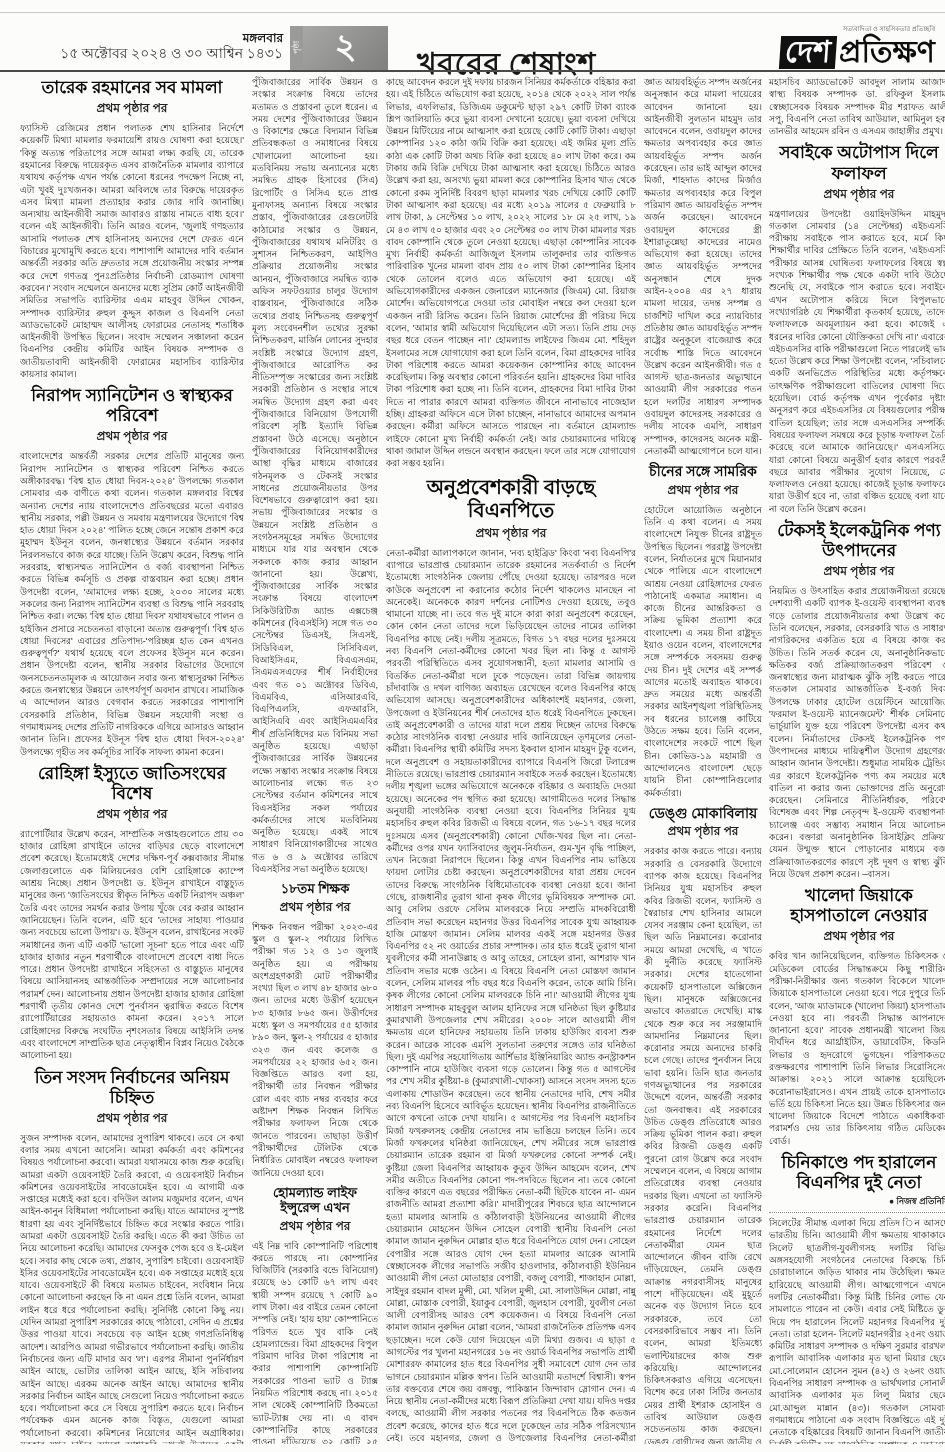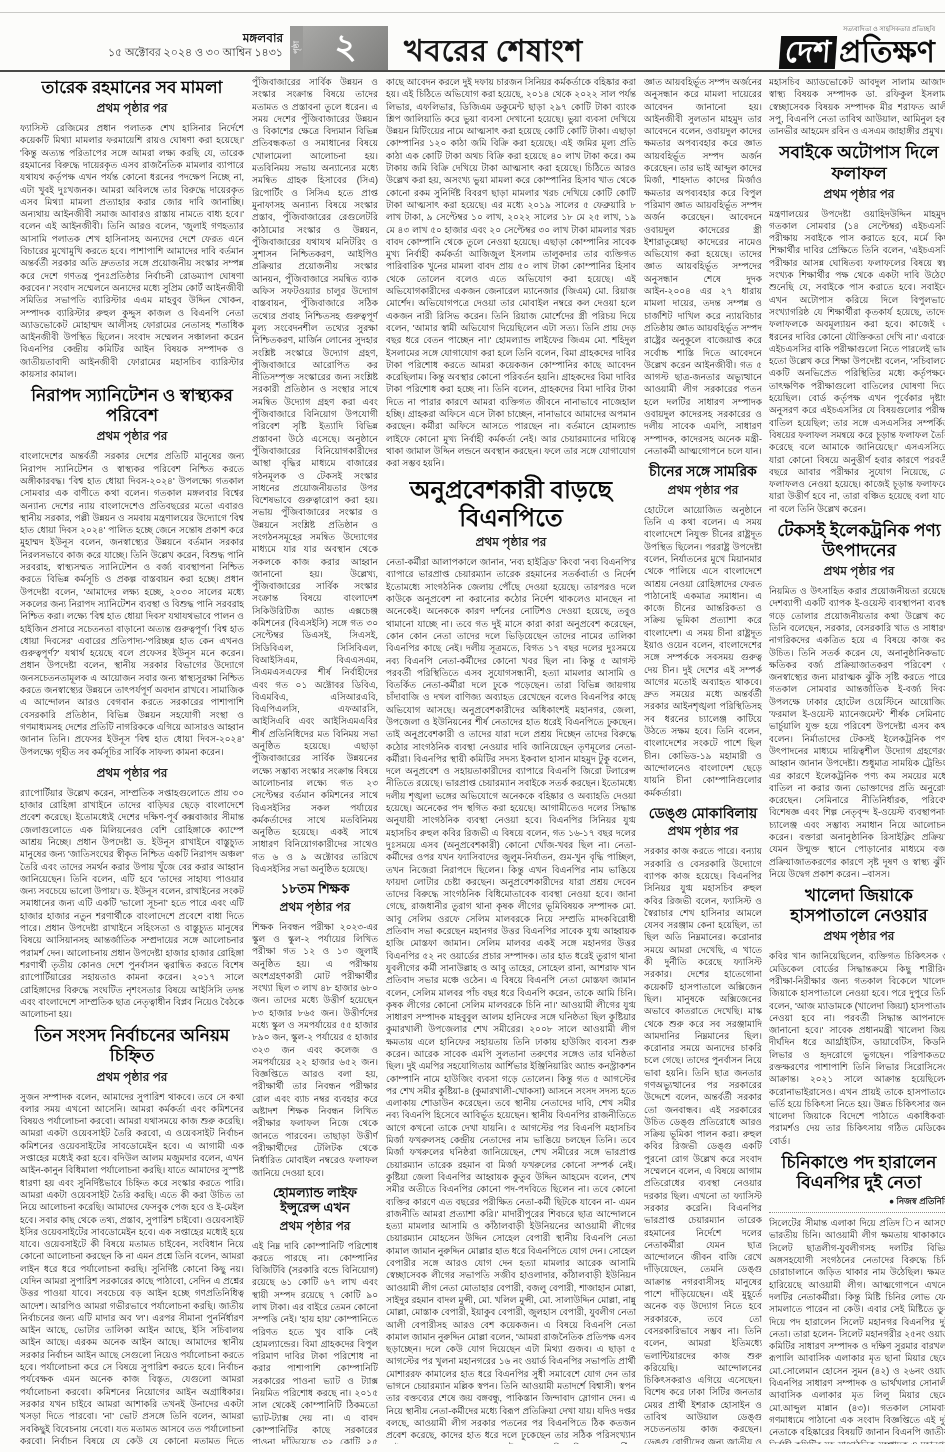--- a/index.html
+++ b/index.html
@@ -3,44 +3,44 @@
 <meta charset="utf-8">
 <style>
   html,body{margin:0;padding:0;}
   body{background:#e9e9e7;font-family:"Liberation Sans","DejaVu Sans",sans-serif;}
   .page{position:relative;width:945px;height:1452px;margin:0 auto;background:#fcfcfa;overflow:hidden;color:#171717;}
   .topline{position:absolute;left:0;top:12px;width:945px;height:1px;background:#c9c9c6;}
   
   .header{position:absolute;left:0;top:24px;width:945px;height:46px;font-family:Liberation Serif, serif;}
   .dateblock{position:absolute;right:662px;top:8px;text-align:right;line-height:1.15;}
   .weekday{font-size:12px;font-weight:bold;}
-  .dateline{font-size:11px;color:#333;}
+  .dateline{font-size:14px;color:#333;}
   .pagebox{position:absolute;left:288px;top:2px;width:100px;height:44px;display:flex;}
   .pagelabel{width:13px;background:#9a9a98;color:#fff;font-size:8px;display:flex;align-items:center;justify-content:center;writing-mode:vertical-rl;transform:rotate(180deg);border-right:2px solid #fcfcfa;}
   .pagenum{flex:1;background:linear-gradient(135deg,#a8a8a6,#7f7f7d);color:#fff;font-weight:bold;font-size:34px;display:flex;align-items:center;justify-content:center;}
-  .section-title{position:absolute;left:402px;top:1px;margin:2px;font-size:30px;font-weight:bold;letter-spacing:.5px;white-space:nowrap;}
+  .section-title{position:absolute;left:402px;top:1px;margin:15px;font-size:30px;font-weight:bold;letter-spacing:.5px;white-space:nowrap;}
   .masthead{position:absolute;right:10px;top:0;text-align:right;}
   .tagline{font-size:6.5px;color:#555;margin-bottom:1px;}
   .logo{font-size:30px;font-weight:bold;line-height:1;white-space:nowrap;}
   .logo .part1{background:#111;color:#fff;padding:1px 5px 2px 5px;display:inline-block;transform:skewX(-4deg);}
   .logo .part2{color:#0d0d0d;margin-left:3px;}
   .header-rule{position:absolute;left:0;top:70px;width:945px;height:2px;background:#4a4a48;}
   
   .body-area{position:absolute;top:76px;left:12px;width:784px;height:1368px;}
   .col{position:absolute;top:0;height:1368px;overflow:hidden;}
   .col-1{left:8px;width:224px;}
   .col-2{left:240px;width:126px;}
   .col-mid{left:374px;width:250px;}
   .col-5{left:632px;width:118px;}
   .col-right{left:757px;width:180px;}
   article{display:block;margin:0 0 6px 0;}
   .headline{margin:2px 0 0 0;font-weight:bold;text-align:center;line-height:1.18;color:#0b0b0b;}
   .col-1 .headline{font-size:17px;}
   .col-2 .headline{font-size:13px;}
-  .col-mid .headline{font-size:24px;}
+  .col-mid .headline{font-size:20px;}
   .col-5 .headline{font-size:14px;}
   .col-right .headline{font-size:17px;}
   .kicker{font-size:12px;font-weight:bold;text-align:center;margin:1px 0 3px 0;color:#222;}
   .byline{font-size:8.5px;font-weight:bold;text-align:right;margin:2px 0 4px 0;padding-bottom:3px;border-bottom:1px dotted #8a8a88;color:#222;}
   .body-text{font-size:9px;line-height:12.3px;text-align:justify;color:#1c1c1c;word-break:break-word;}
   .lead{margin-bottom:6px;}
 </style>
 </head>
 <body>
 
@@ -73,20 +73,21 @@
           <h2 class="headline">তারেক রহমানের সব মামলা</h2>
           <div class="kicker">প্রথম পৃষ্ঠার পর</div>
           <div class="body-text">ফ্যাসিস্ট রেজিমের প্রধান পলাতক শেখ হাসিনার নির্দেশে কয়েকটি মিথ্যা মামলার ফরমায়েশি রায়ও ঘোষণা করা হয়েছে।' 'কিন্তু অত্যন্ত পরিতাপের সঙ্গে আমরা লক্ষ্য করছি যে, তারেক রহমানের বিরুদ্ধে দায়েরকৃত এসব রাজনৈতিক মামলার ব্যাপারে যথাযথ কর্তৃপক্ষ এখন পর্যন্ত কোনো ধরনের পদক্ষেপ নিচ্ছে না, এটা খুবই দুঃখজনক। আমরা অবিলম্বে তার বিরুদ্ধে দায়েরকৃত এসব মিথ্যা মামলা প্রত্যাহার করার জোর দাবি জানাচ্ছি। অন্যথায় আইনজীবী সমাজ আবারও রাস্তায় নামতে বাধ্য হবে।' বলেন এই আইনজীবী। তিনি আরও বলেন, 'জুলাই গণহত্যার আসামি পলাতক শেখ হাসিনাসহ অন্যদের দেশে ফেরত এনে বিচারের মুখোমুখি করতে হবে। পাশাপাশি আমাদের দাবি বর্তমান অন্তর্বর্তী সরকার অতি দ্রুততার সঙ্গে প্রয়োজনীয় সংস্কার সম্পন্ন করে দেশে গণতন্ত্র পুনঃপ্রতিষ্ঠার নির্বাচনী রোডম্যাপ ঘোষণা করবেন।' সংবাদ সম্মেলনে অন্যদের মধ্যে সুপ্রিম কোর্ট আইনজীবী সমিতির সভাপতি ব্যারিস্টার এএম মাহবুব উদ্দিন খোকন, সম্পাদক ব্যারিস্টার রুহুল কুদ্দুস কাজল ও বিএনপি নেতা অ্যাডভোকেট মোহাম্মদ আলীসহ ফোরামের নেতাসহ শতাধিক আইনজীবী উপস্থিত ছিলেন। সংবাদ সম্মেলন সঞ্চালনা করেন বিএনপির কেন্দ্রীয় কমিটির আইন বিষয়ক সম্পাদক ও জাতীয়তাবাদী আইনজীবী ফোরামের মহাসচিব ব্যারিস্টার কায়সার কামাল।</div>
         </article>
         <article>
           <h2 class="headline">নিরাপদ স্যানিটেশন ও স্বাস্থ্যকর পরিবেশ</h2>
           <div class="kicker">প্রথম পৃষ্ঠার পর</div>
           <div class="body-text">বাংলাদেশের অন্তর্বর্তী সরকার দেশের প্রতিটি মানুষের জন্য নিরাপদ স্যানিটেশন ও স্বাস্থ্যকর পরিবেশ নিশ্চিত করতে অঙ্গীকারবদ্ধ। 'বিশ্ব হাত ধোয়া দিবস-২০২৪' উপলক্ষ্যে গতকাল সোমবার এক বাণীতে কথা বলেন। গতকাল মঙ্গলবার বিশ্বের অন্যান্য দেশের ন্যায় বাংলাদেশেও প্রতিবছরের মতো এবারও স্থানীয় সরকার, পল্লী উন্নয়ন ও সমবায় মন্ত্রণালয়ের উদ্যোগে 'বিশ্ব হাত ধোয়া দিবস ২০২৪' পালিত হচ্ছে জেনে সন্তোষ প্রকাশ করে মুহাম্মদ ইউনূস বলেন, জনস্বাস্থ্যের উন্নয়নে বর্তমান সরকার নিরলসভাবে কাজ করে যাচ্ছে। তিনি উল্লেখ করেন, বিশুদ্ধ পানি সরবরাহ, স্বাস্থ্যসম্মত স্যানিটেশন ও বর্জ্য ব্যবস্থাপনা নিশ্চিত করতে বিভিন্ন কর্মসূচি ও প্রকল্প বাস্তবায়ন করা হচ্ছে। প্রধান উপদেষ্টা বলেন, 'আমাদের লক্ষ্য হচ্ছে, ২০৩০ সালের মধ্যে সকলের জন্য নিরাপদ স্যানিটেশন ব্যবস্থা ও বিশুদ্ধ পানি সরবরাহ নিশ্চিত করা। লক্ষ্যে 'বিশ্ব হাত ধোয়া দিবস' যথাযথভাবে পালন ও হাইজিন প্রসারে সচেতনতা বাড়ানো অত্যন্ত গুরুত্বপূর্ণ। 'বিশ্ব হাত ধোয়া দিবসের' এবারের প্রতিপাদ্য-'পরিচ্ছন্ন হাত কেন এখনও গুরুত্বপূর্ণ?' যথার্থ হয়েছে বলে প্রফেসর ইউনূস মনে করেন। প্রধান উপদেষ্টা বলেন, স্থানীয় সরকার বিভাগের উদ্যোগে জনসচেতনতামূলক এ আয়োজন সবার জন্য স্বাস্থ্যসুরক্ষা নিশ্চিত করতে জনস্বাস্থ্যের উন্নয়নে তাৎপর্যপূর্ণ অবদান রাখবে। সামাজিক এ আন্দোলন আরও বেগবান করতে সরকারের পাশাপাশি বেসরকারি প্রতিষ্ঠান, বিভিন্ন উন্নয়ন সহযোগী সংস্থা ও গণমাধ্যমসহ দেশের প্রতিটি নাগরিককে এগিয়ে আসারও আহ্বান জানান তিনি। প্রফেসর ইউনূস 'বিশ্ব হাত ধোয়া দিবস-২০২৪' উপলক্ষ্যে গৃহীত সব কর্মসূচির সার্বিক সাফল্য কামনা করেন।</div>
         </article>
         <article>
+          <h2 class="headline">রোহিঙ্গা ইস্যুতে জাতিসংঘের বিশেষ</h2>
           <div class="kicker">প্রথম পৃষ্ঠার পর</div>
           <div class="body-text">র‍্যাপোর্টিয়ার উল্লেখ করেন, সাম্প্রতিক সপ্তাহগুলোতে প্রায় ৩০ হাজার রোহিঙ্গা রাখাইনে তাদের বাড়িঘর ছেড়ে বাংলাদেশে প্রবেশ করেছে। ইতোমধ্যেই দেশের দক্ষিণ-পূর্ব কক্সবাজার সীমান্ত জেলাগুলোতে এক মিলিয়নেরও বেশি রোহিঙ্গাকে ক্যাম্পে আশ্রয় নিচ্ছে। প্রধান উপদেষ্টা ড. ইউনূস রাখাইনে বাস্তুচ্যুত মানুষের জন্য 'জাতিসংঘের স্বীকৃত নিশ্চিত একটি নিরাপদ অঞ্চল' তৈরি এবং তাদের সমর্থন করার উপায় খুঁজে বের করার আহ্বান জানিয়েছেন। তিনি বলেন, এটি হবে 'তাদের সাহায্য পাওয়ার জন্য সবচেয়ে ভালো উপায়'। ড. ইউনূস বলেন, রাখাইনের সংকট সমাধানের জন্য এটি একটি 'ভালো সূচনা' হতে পারে এবং এটি হাজার হাজার নতুন শরণার্থীকে বাংলাদেশে প্রবেশে বাধা দিতে পারে। প্রধান উপদেষ্টা রাখাইনে সহিংসতা ও বাস্তুচ্যুত মানুষের বিষয়ে আসিয়ানসহ আন্তর্জাতিক সম্প্রদায়ের সঙ্গে আলোচনার পরামর্শ দেন। আলোচনায় প্রধান উপদেষ্টা হাজার হাজার রোহিঙ্গা শরণার্থী তৃতীয় কোনও দেশে পুনর্বাসন ত্বরান্বিত করতে বিশেষ র‍্যাপোর্টিয়ারের সহায়তাও কামনা করেন। ২০১৭ সালে রোহিঙ্গাদের বিরুদ্ধে সংঘটিত নৃশংসতার বিষয়ে আইসিসি তদন্ত এবং বাংলাদেশে সাম্প্রতিক ছাত্র নেতৃত্বাধীন বিপ্লব নিয়েও বৈঠকে আলোচনা হয়।</div>
         </article>
         <article>
           <h2 class="headline">তিন সংসদ নির্বাচনের অনিয়ম চিহ্নিত</h2>
           <div class="kicker">প্রথম পৃষ্ঠার পর</div>
           <div class="body-text">সুজন সম্পাদক বলেন, আমাদের সুপারিশ থাকবে। তবে সে কথা বলার সময় এখনো আসেনি। আমরা কর্মকর্তা এবং কমিশনের বিষয়ও পর্যালোচনা করবো। আমরা যথাসময়ে কাজ শুরু করেছি। আমরা একটা ওয়েবসাইট তৈরি করবো, এ ওয়েবসাইট নির্বাচন কমিশনের ওয়েবসাইটের সাবডোমেইন হবে। এ আগামী এক সপ্তাহের মধ্যেই করা হবে। বদিউল আলম মজুমদার বলেন, এখন আইন-কানুন বিধিমালা পর্যালোচনা করছি। যাতে আমাদের সুস্পষ্ট ধারণা হয় এবং সুনির্দিষ্টভাবে চিহ্নিত করে সংস্কার করতে পারি। আমরা একটা ওয়েবসাইট তৈরি করছি। এতে কী করা উচিত তা নিয়ে আলোচনা করেছি। আমাদের ফেসবুক পেজ হবে ও ই-মেইল হবে। সবার কাছ থেকে তথ্য, প্রস্তাব, সুপারিশ চাইবো। ওয়েবসাইট ইসির ওয়েবসাইটের সাবডোমেইন হবে। এক সপ্তাহের মধ্যেই হয়ে যাবে। ওয়েবসাইটে কী বিষয়ে মতামত চাইবেন, সংবিধান নিয়ে কোনো আলোচনা করছেন কি না এমন প্রশ্নে তিনি বলেন, আমরা লাইন ধরে ধরে পর্যালোচনা করছি। সুনির্দিষ্ট কোনো কিছু নয়। যেদিন আমরা সুপারিশ সরকারের কাছে পাঠাবো, সেদিন এ প্রশ্নের উত্তর পাওয়া যাবে। সবচেয়ে বড় আইন হচ্ছে গণপ্রতিনিধিত্ব আদেশ। আরপিও আমরা গভীরভাবে পর্যালোচনা করছি। জাতীয় নির্বাচনের জন্য এটি মাদার অব 'ল'। এরপর সীমানা পুনর্নির্ধারণ আইন আছে, ভোটার তালিকা আইন আছে, ইসি সচিবালয় আইন আছে। এরকম অনেক আইন আছে। আমাদের স্থানীয় সরকার নির্বাচন আইন আছে সেগুলো নিয়েও পর্যালোচনা করতে হবে। পর্যালোচনা করে সে বিষয়ে সুপারিশ করতে হবে। নির্বাচন পর্যবেক্ষক এমন অনেক কাজ বিস্তৃত, যেগুলো আমরা পর্যালোচনা করবো। কমিশনের নিয়োগের আইন অগ্রাধিকার। সরকার যখন চাইবে আমরা আশাকরি তখনই উনাদের একটা খসড়া দিতে পারবো। 'না' ভোট প্রসঙ্গে তিনি বলেন, আমরা সবকিছুই বিবেচনায় নেবো। যত মতামত আসবে তত পর্যালোচনা করবো। নির্বাচন বিষয়ে যে কেউ যে কোনো মতামত দিতে পারবেন। উন্মুক্ত মতামত নেওয়া হবে। আমরা তো নিশ্চিত করতে পারবো না যে কেউ অপকর্ম করবে না। তবে আমরা গার্ডরেল তৈরি করবো। সিঁড়ির পাশ দিয়ে যেমন বেরিয়ার থাকে। কেউ যেন পড়ে না যায়, কিন্তু কেউ যদি ঝাঁপ দিতে চায় তাহলে তো কিছু করার নেই। কিন্তু আমরা সাধ্যমতো চেষ্টা করবো এমন সব সুপারিশ করার, যেন একটা সুষ্ঠু, নিরপেক্ষ নির্বাচন নিশ্চিত হয়।</div>
         </article>
       </div>
     <div class="col col-2">

